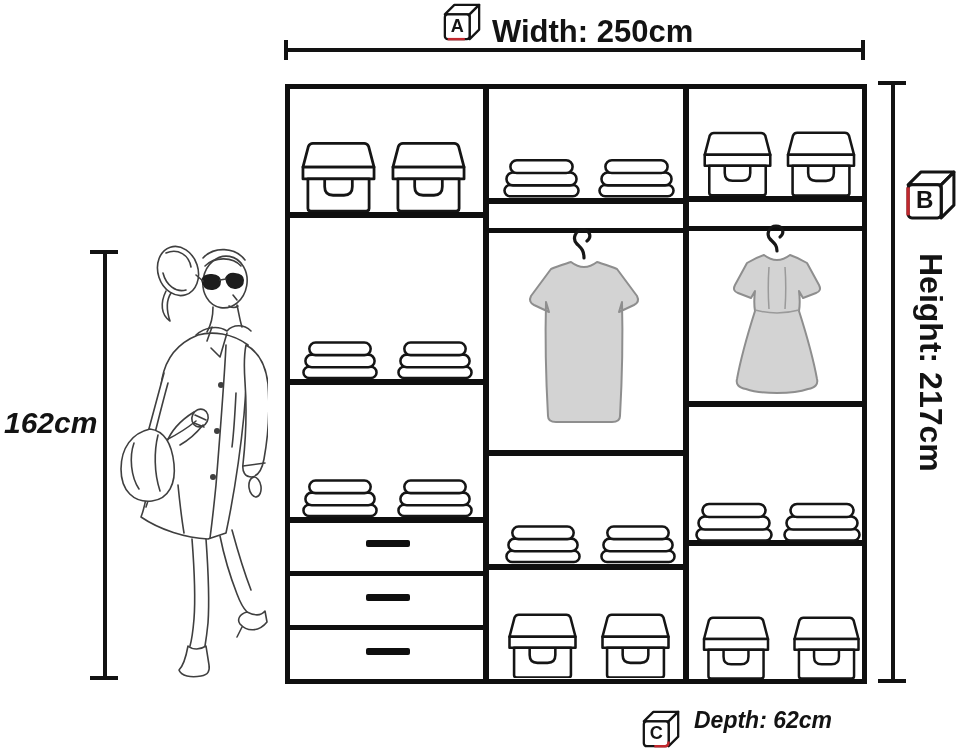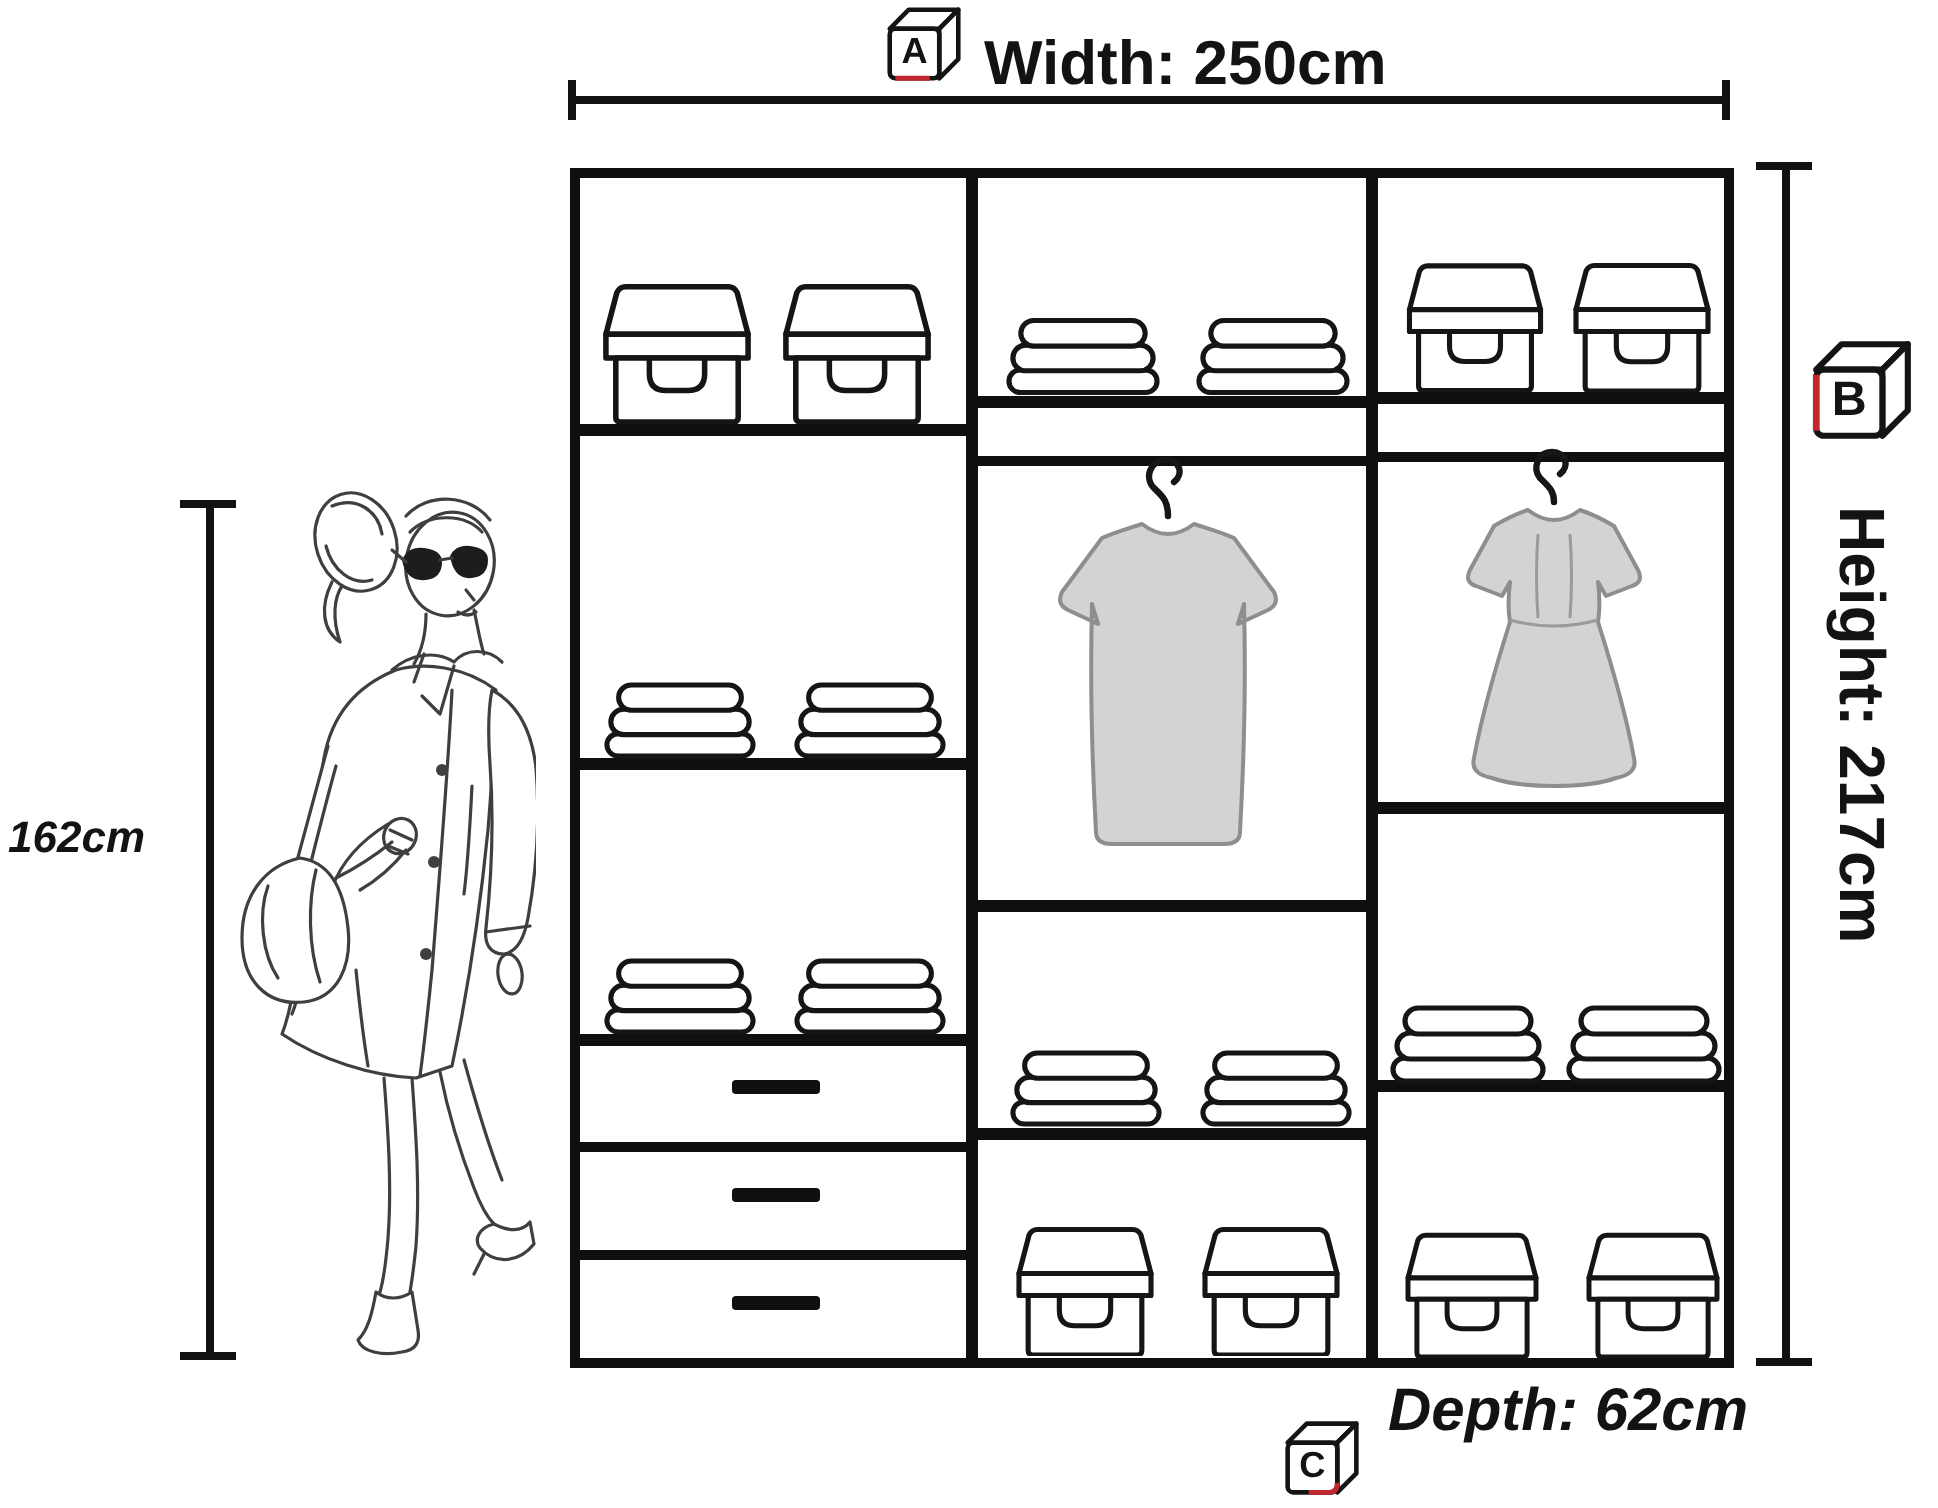--- a/index.html
+++ b/index.html
@@ -167,21 +167,21 @@
     <g fill="#fff" stroke="#141414" stroke-width="2.4" stroke-linejoin="round">
       <polygon points="4,13 14,3 40,3 30,13"></polygon>
       <polygon points="30,13 40,3 40,29 30,39"></polygon>
       <rect x="4" y="13" width="26" height="26" rx="3"></rect>
     </g>
     <path d="M4,15 V37" stroke="#c1272d" stroke-width="2.6" fill="none"></path>
     <text x="17" y="31" text-anchor="middle" font-size="19" font-weight="700" fill="#141414" font-family="Liberation Sans, sans-serif">B</text>
   </svg>
   <div class="dim-text rot90" style="left:949px;top:253px;font-size:32px">Height: 217cm</div>
 
-  <div class="dim-text italic" style="left:4px;top:406px;font-size:22px">162cm</div>
+  <div class="dim-text italic" style="left:4px;top:406px;font-size:30px">162cm</div>
   <div class="line" style="left:103px;top:252px;width:4px;height:428px"></div>
   <div class="line" style="left:90px;top:250px;width:28px;height:4px"></div>
   <div class="line" style="left:90px;top:676px;width:28px;height:4px"></div>
 
   <svg class="abs" style="left:108px;top:233px" width="160" height="446" viewBox="0 0 160 446">
     <g stroke="#3f3f3f" stroke-width="1.6" fill="none" stroke-linecap="round" stroke-linejoin="round">
 
       <ellipse cx="70" cy="38" rx="20" ry="25" transform="rotate(-18 70 38)" fill="#fff"></ellipse>
       <path d="M58,20 C70,15 81,22 83,34"></path>
       <path d="M55,40 C58,52 68,60 78,57"></path>
@@ -233,15 +233,15 @@
 
   <svg class="abs" style="left:640px;top:708px" width="42" height="42" viewBox="0 0 44 42">
     <g fill="#fff" stroke="#141414" stroke-width="2.4" stroke-linejoin="round">
       <polygon points="4,13 14,3 40,3 30,13"></polygon>
       <polygon points="30,13 40,3 40,29 30,39"></polygon>
       <rect x="4" y="13" width="26" height="26" rx="3"></rect>
     </g>
     <path d="M15,39 H26 Q30,39 30,34" stroke="#c1272d" stroke-width="2.6" fill="none"></path>
     <text x="17" y="31" text-anchor="middle" font-size="19" font-weight="700" fill="#141414" font-family="Liberation Sans, sans-serif">C</text>
   </svg>
-  <div class="dim-text italic" style="left:694px;top:689px;font-size:30px">Depth: 62cm</div>
+  <div class="dim-text italic" style="left:694px;top:707px;font-size:23px">Depth: 62cm</div>
 
 </div>
 
 </body></html>

